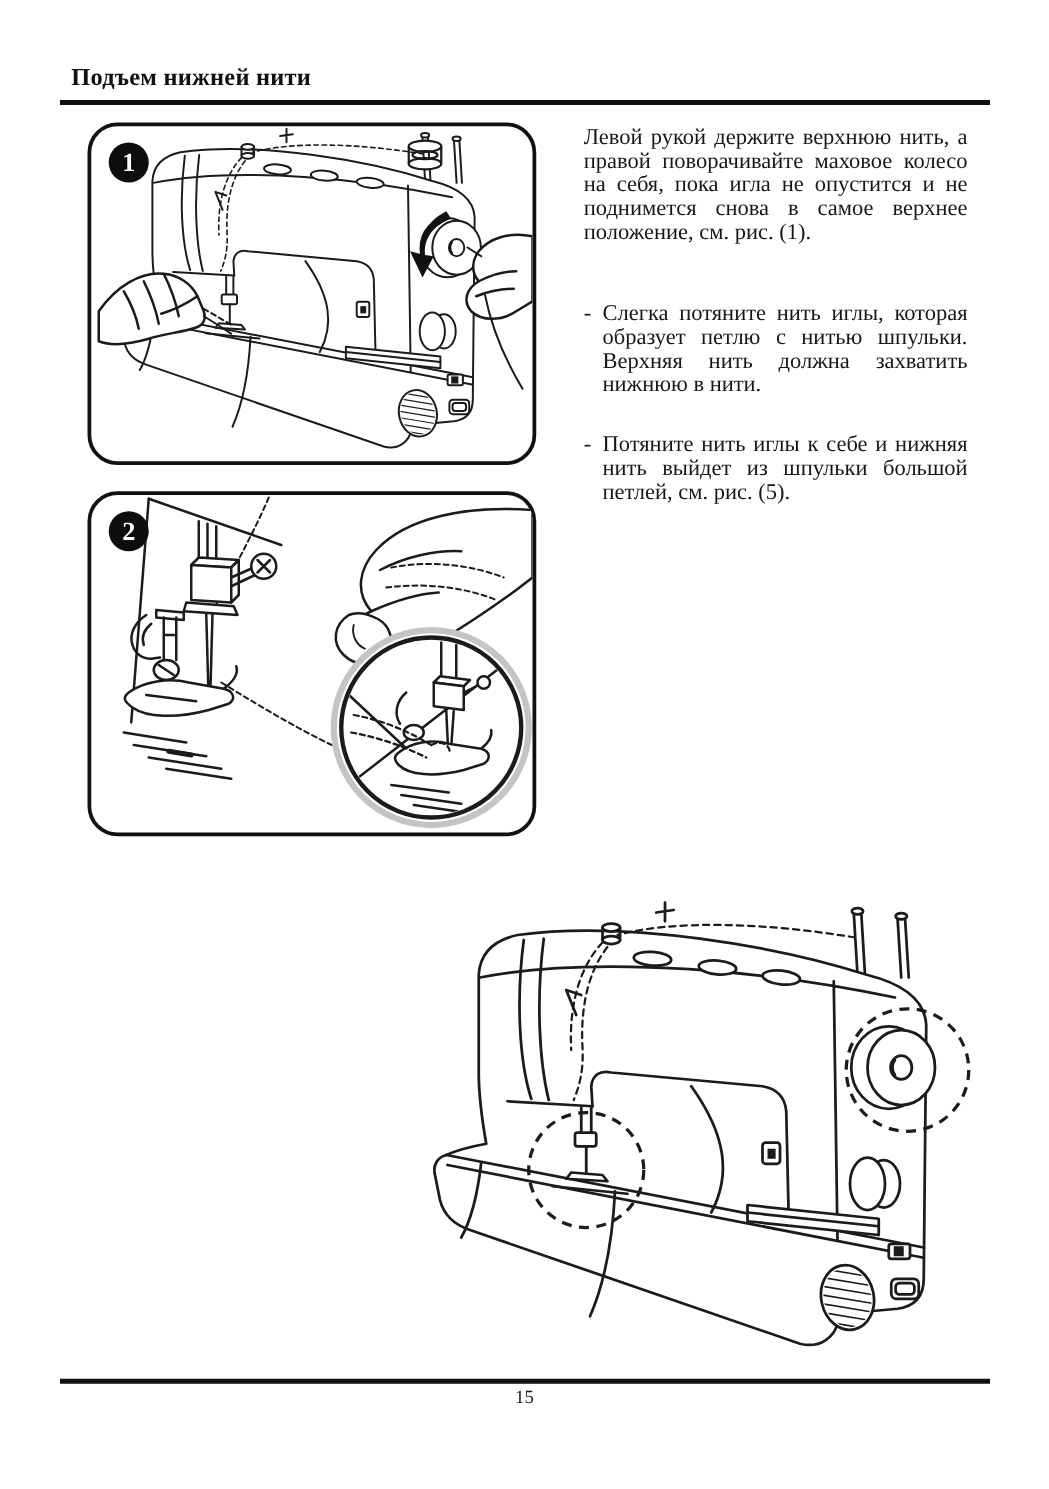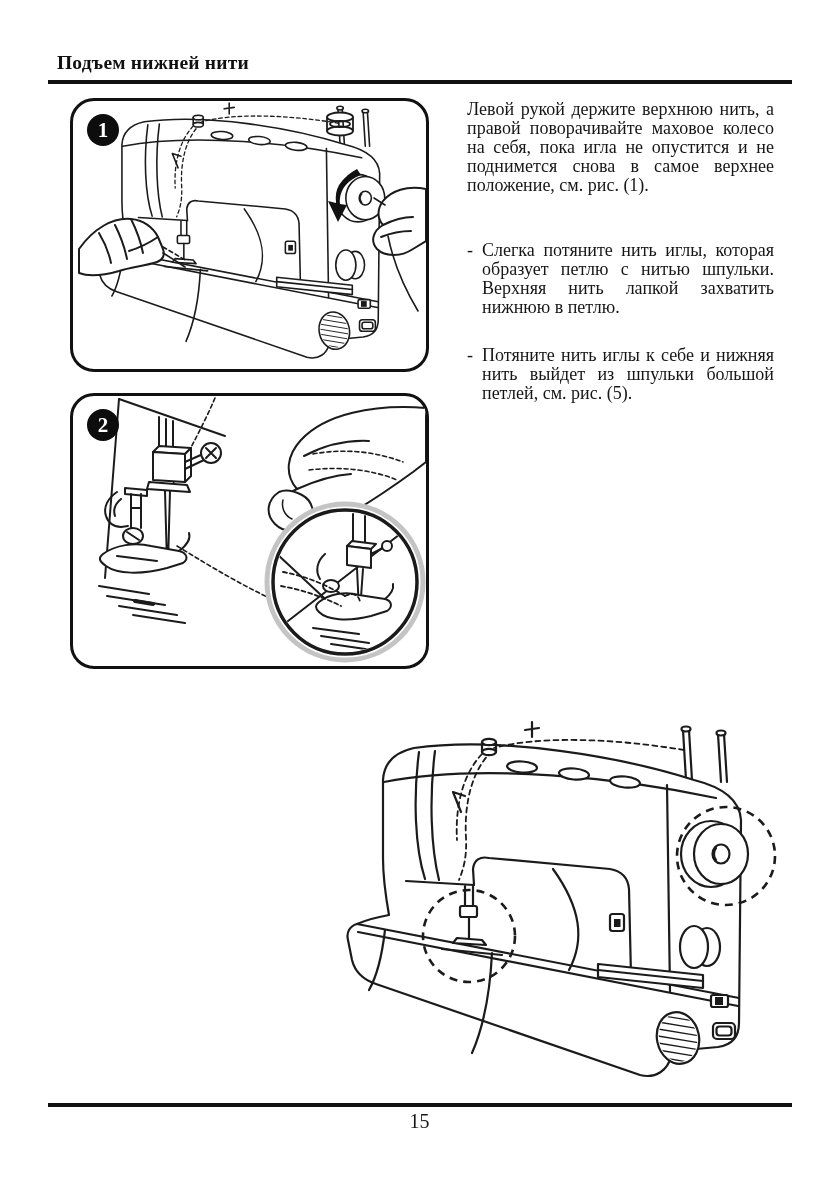--- a/index.html
+++ b/index.html
@@ -25,21 +25,21 @@
   .bullet{display:flex;margin:0 0 29px 0;}
   .bullet-dash{flex:0 0 15px;}
   .bullet-body{flex:1;}
   .bullet-text{margin:0;text-align:justify;}
   .bullet-text2{margin:0;text-align:left;white-space:pre-line;}
   
   .bottom-illustration{position:absolute;left:322px;top:708px;}
   
   .footer-rule{position:absolute;left:48px;top:1103px;width:744px;height:3.5px;background:#111;}
   .page-number{position:absolute;left:0;top:1110px;width:839px;text-align:center;
-               font-size:20px;color:#161616;}
+               font-size:15px;color:#161616;}
   .sprite{position:absolute;width:0;height:0;overflow:hidden;}
 </style>
 </head>
 <body>
 
 <div class="page">
 
   <svg class="sprite" aria-hidden="true">
     <defs>
       <clipPath id="spk">
@@ -238,21 +238,21 @@
       </g>
     </svg>
     <figcaption class="fig-badge">2</figcaption>
   </figure>
 
   <div class="text-col">
     <p class="para">Левой рукой держите верхнюю нить, а правой поворачивайте маховое колесо на себя, пока игла не опустится и не поднимется снова в самое верхнее положение, см. рис. (1).</p>
     <div class="bullet">
       <span class="bullet-dash">-</span>
       <div class="bullet-body">
-        <p class="bullet-text">Слегка потяните нить иглы, которая образует петлю с нитью шпульки. Верхняя нить лапкой захватить нижнюю в петлю.</p>
+        <p class="bullet-text">Слегка потяните нить иглы, которая образует петлю с нитью шпульки. Верхняя нить должна захватить нижнюю в нити.</p>
         <p class="bullet-text2"></p>
       </div>
     </div>
     <div class="bullet">
       <span class="bullet-dash">-</span>
       <div class="bullet-body">
         <p class="bullet-text">Потяните нить иглы к себе и нижняя нить выйдет из шпульки большой петлей, см. рис. (5).</p>
       </div>
     </div>
   </div>

